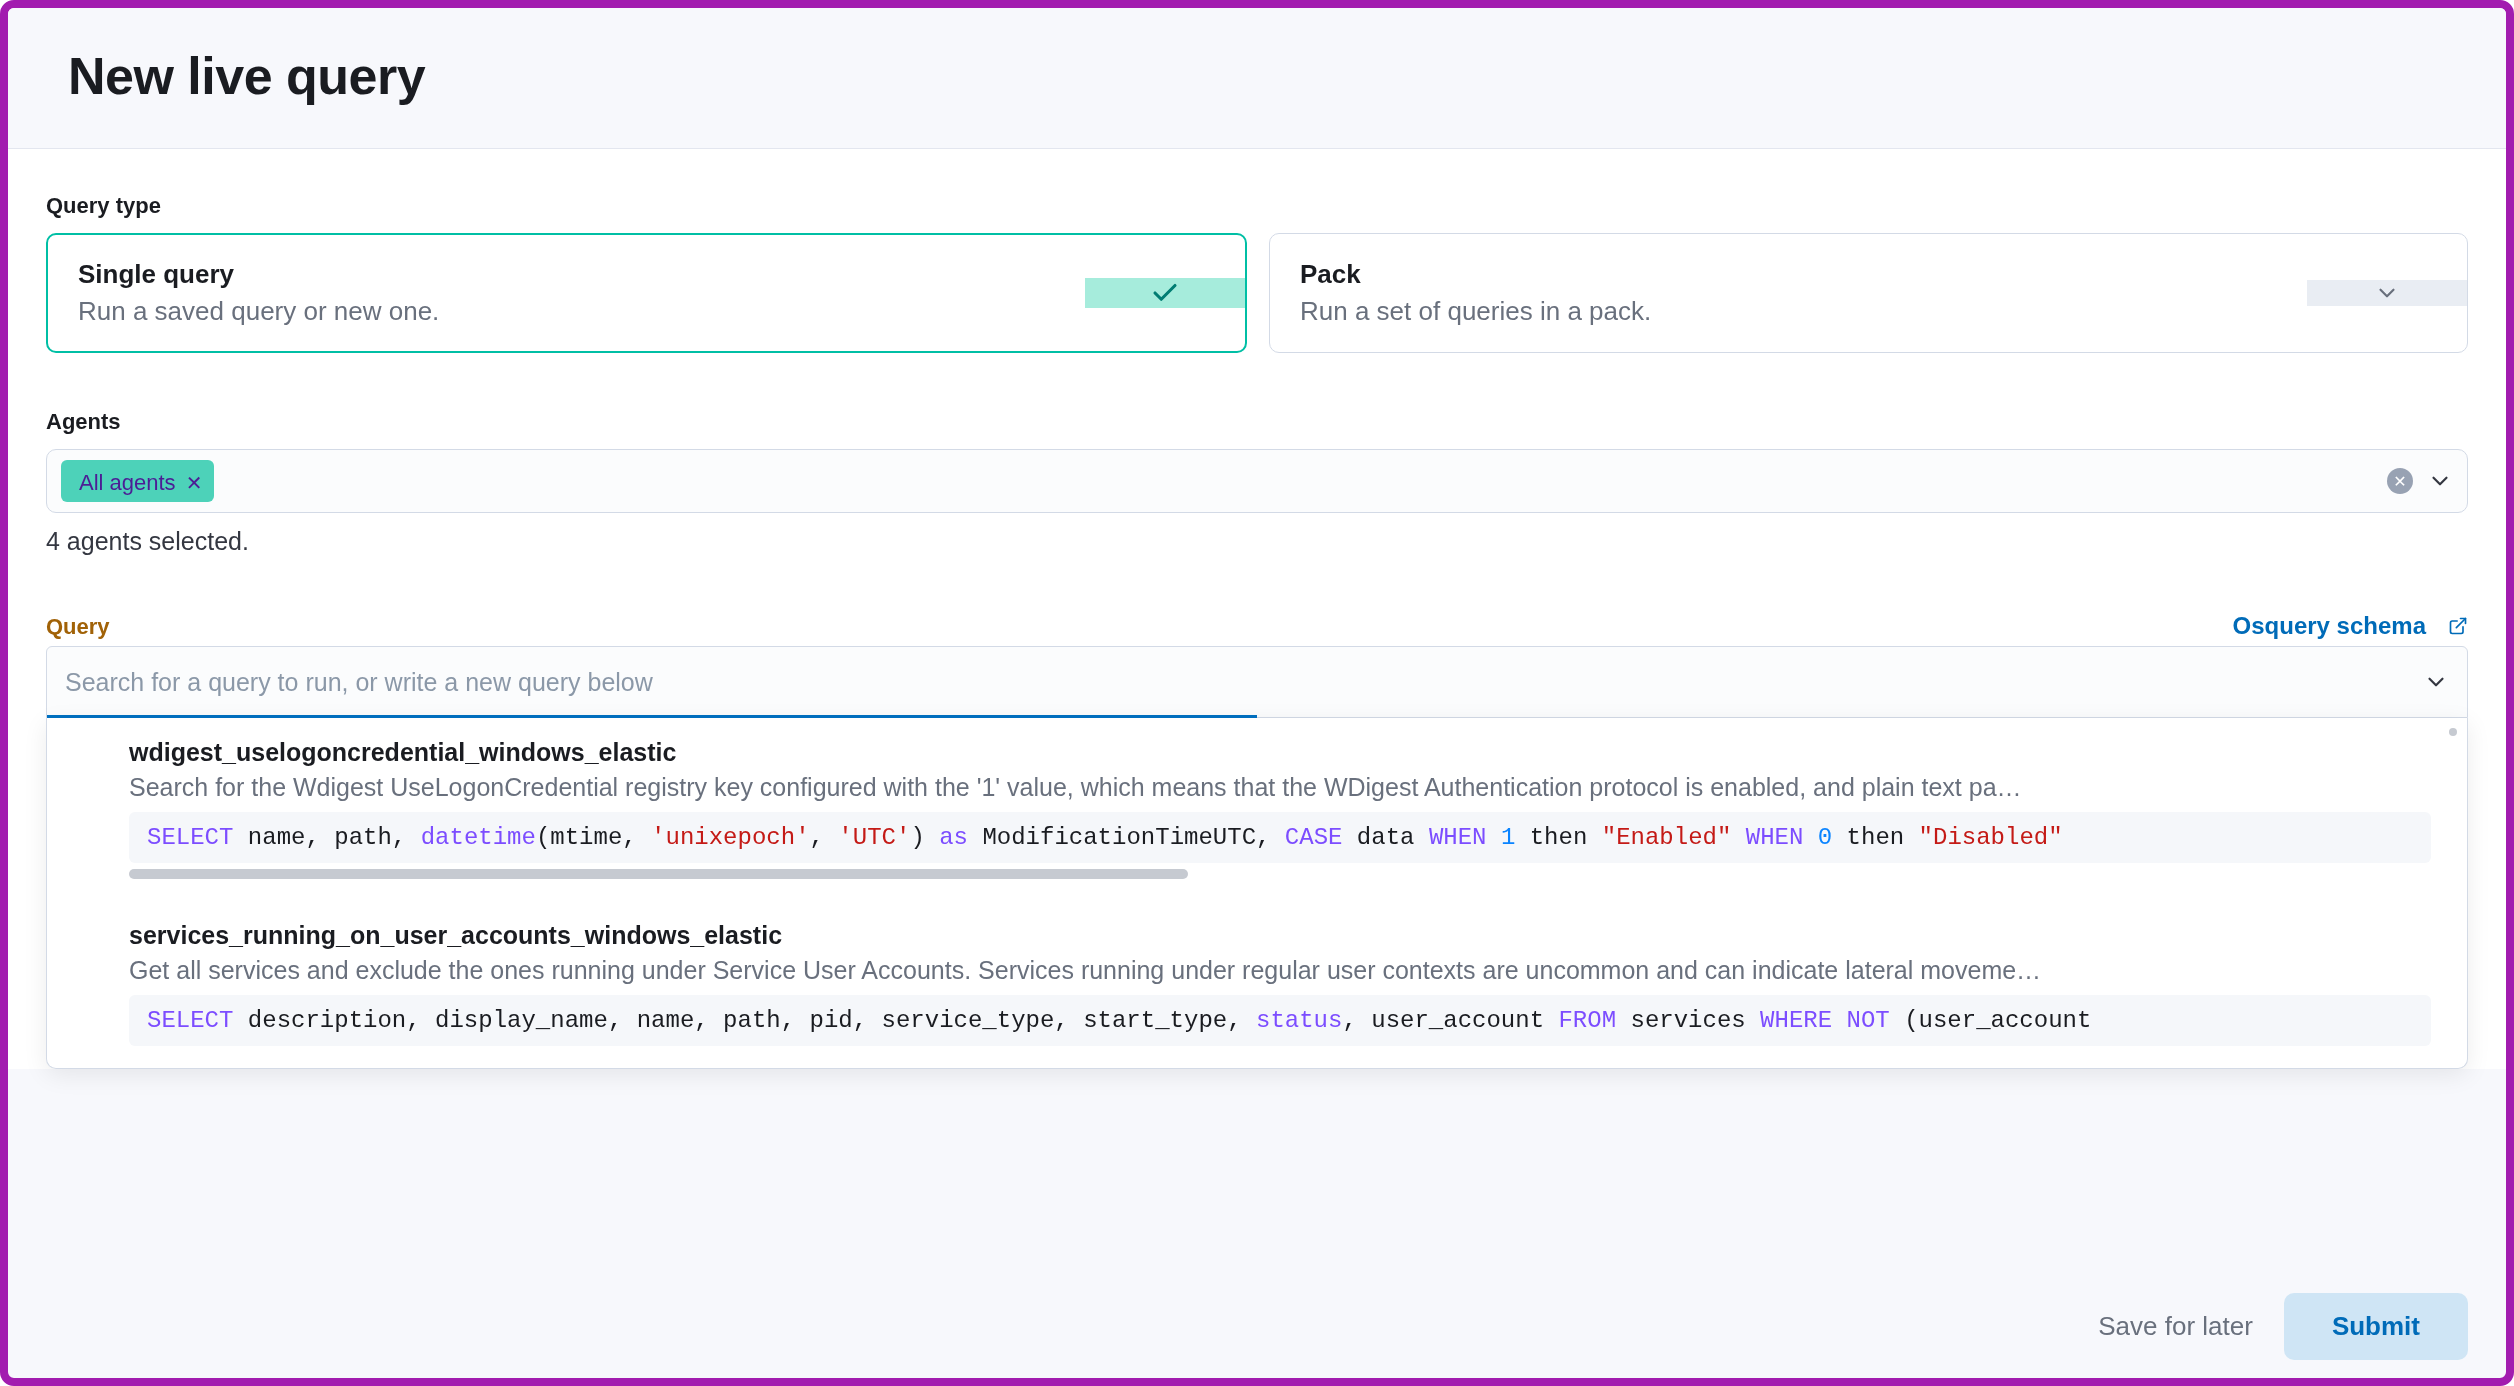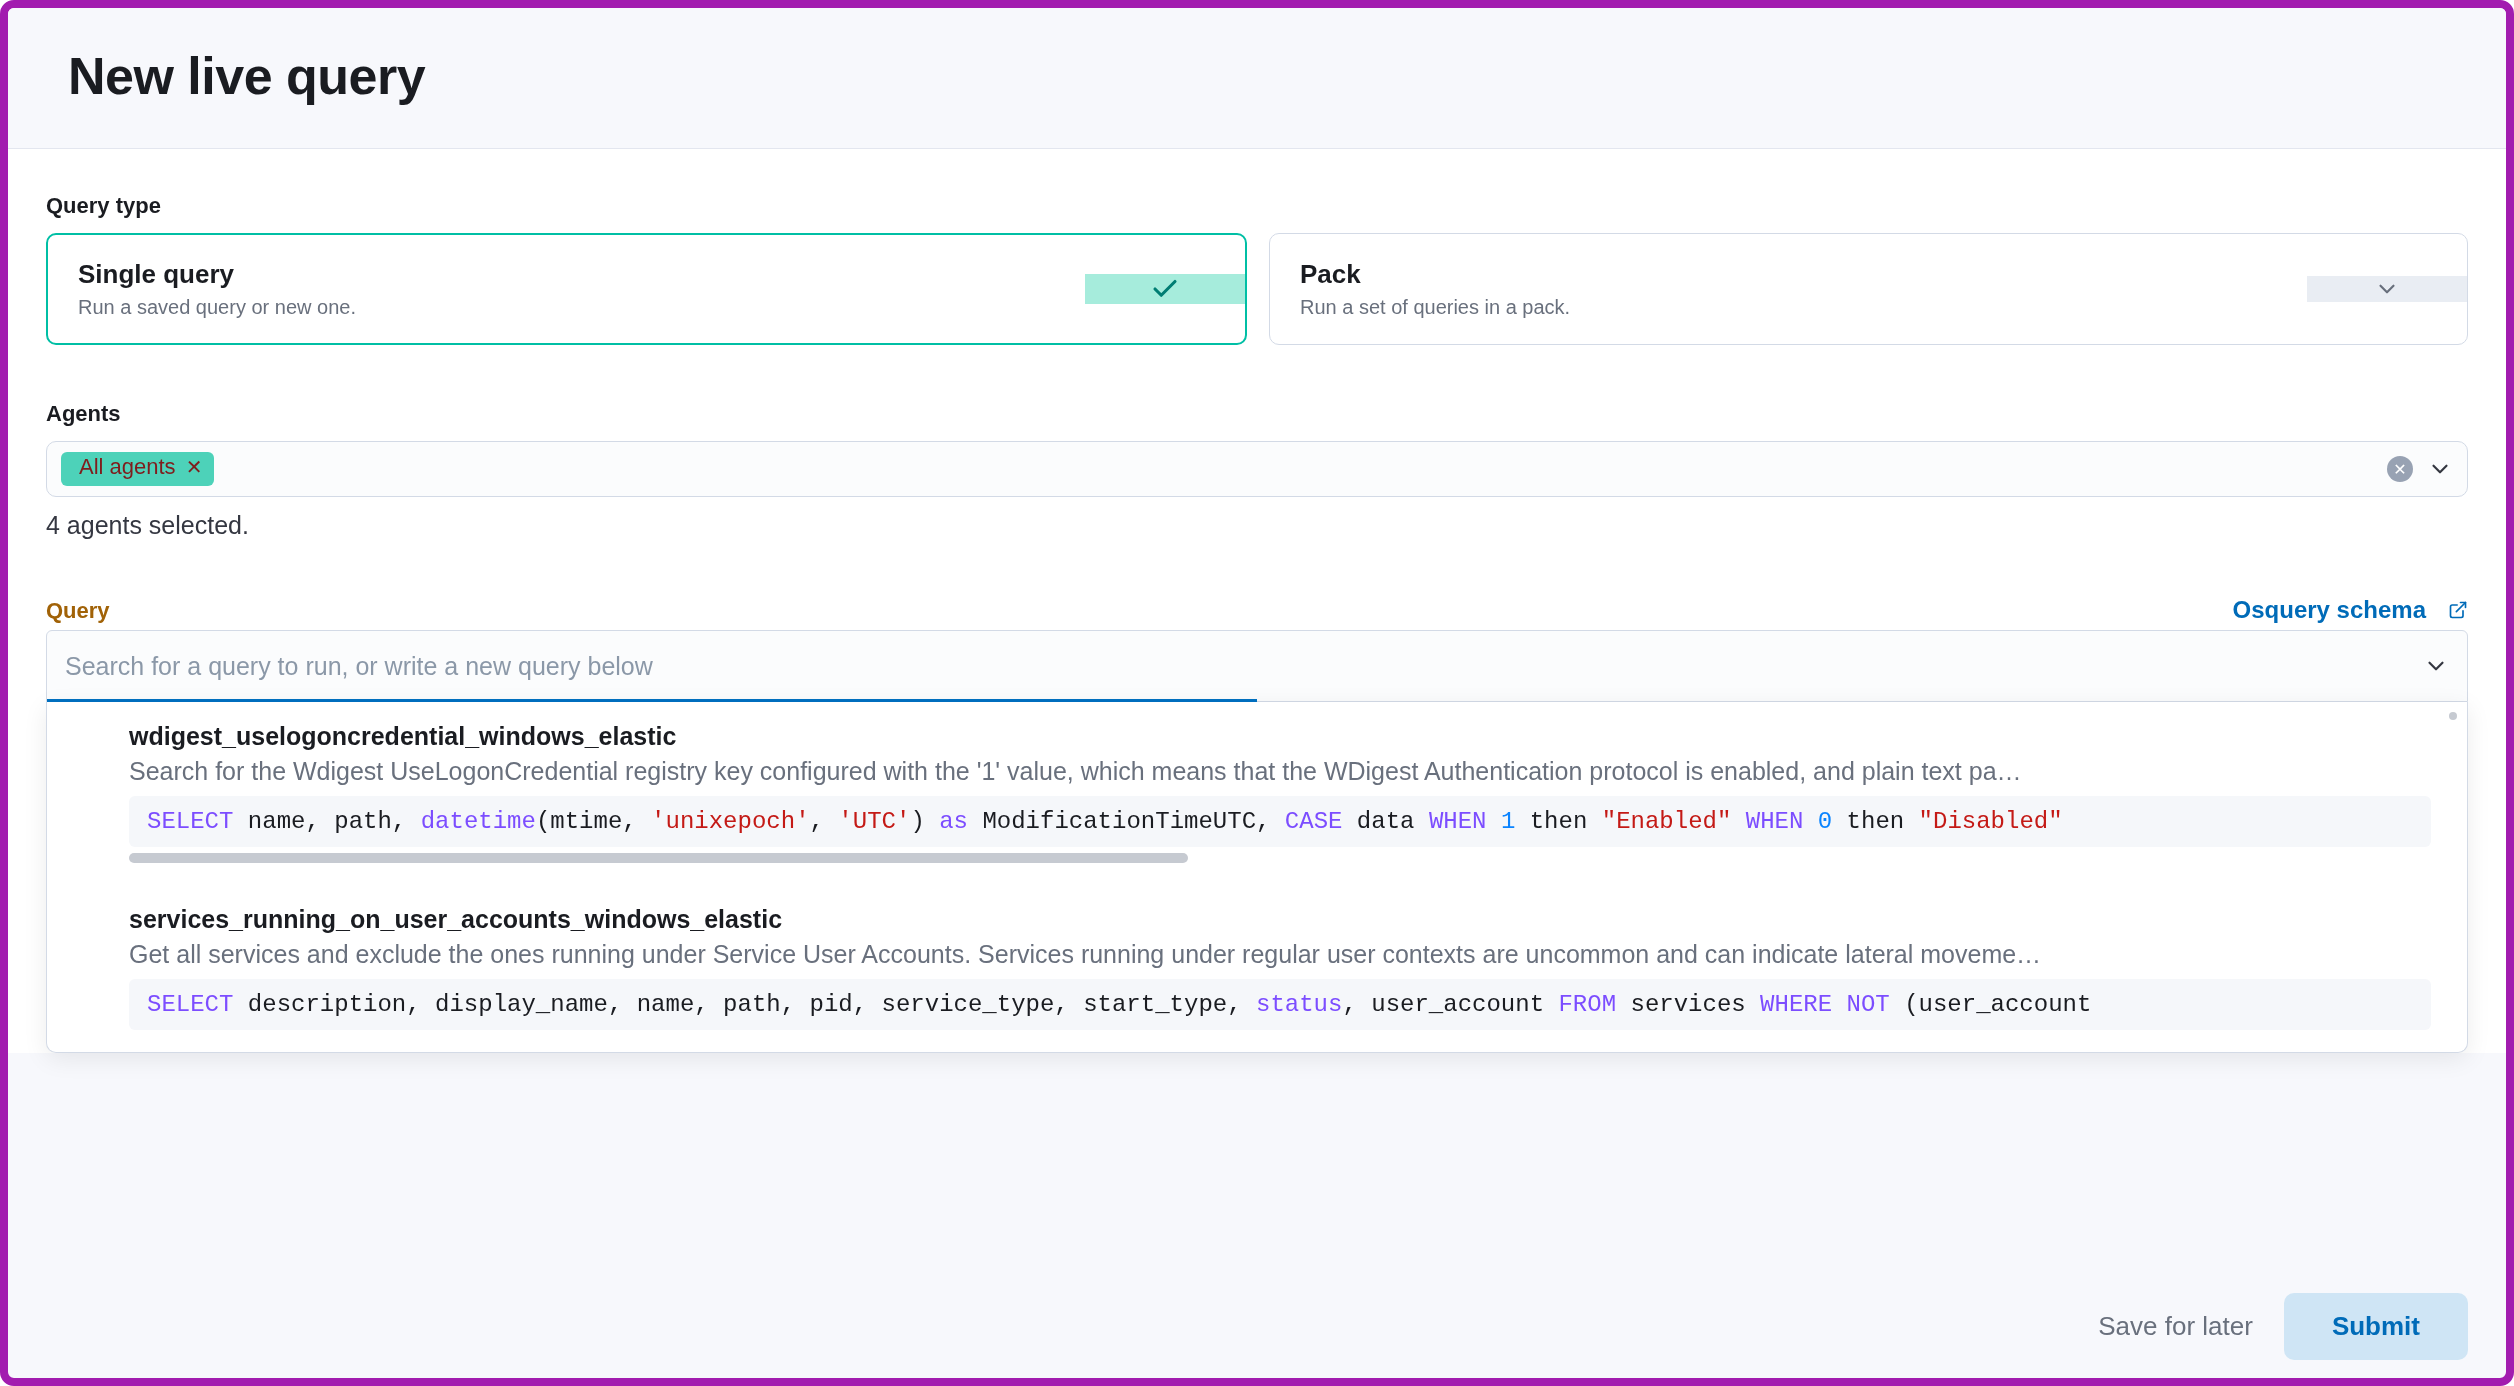--- a/index.html
+++ b/index.html
@@ -60,21 +60,21 @@
     flex: 1;
     padding: 24px 30px;
   }
   .card-title {
     font-size: 26px;
     font-weight: 700;
     color: #1a1c21;
     margin-bottom: 6px;
   }
   .card-desc {
-    font-size: 20px;
+    font-size: 26px;
     color: #69707d;
   }
   .card-check {
     width: 160px;
     display: flex;
     align-items: center;
     justify-content: center;
   }
   .card.selected .card-check { background: #a6ecdc; }
   .card:not(.selected) .card-check { background: #e9edf3; }
@@ -86,24 +86,24 @@
     border-radius: 10px;
     padding: 10px 14px;
     display: flex;
     align-items: center;
     background: #fbfcfd;
   }
   .pill {
     display: inline-flex;
     align-items: center;
     background: #4dd2b9;
-    color: #7f1d1d;
+    color: #4c1d95;
     font-size: 22px;
     font-weight: 500;
-    padding: 2px 12px 6px 18px;
+    padding: 10px 12px 6px 18px;
     border-radius: 6px;
   }
   .pill-x {
     margin-left: 10px;
     font-size: 20px;
     cursor: pointer;
   }
   .agents-right {
     margin-left: auto;
     display: flex;

